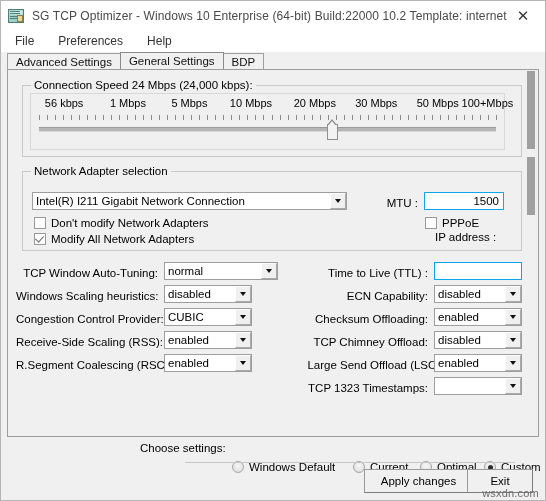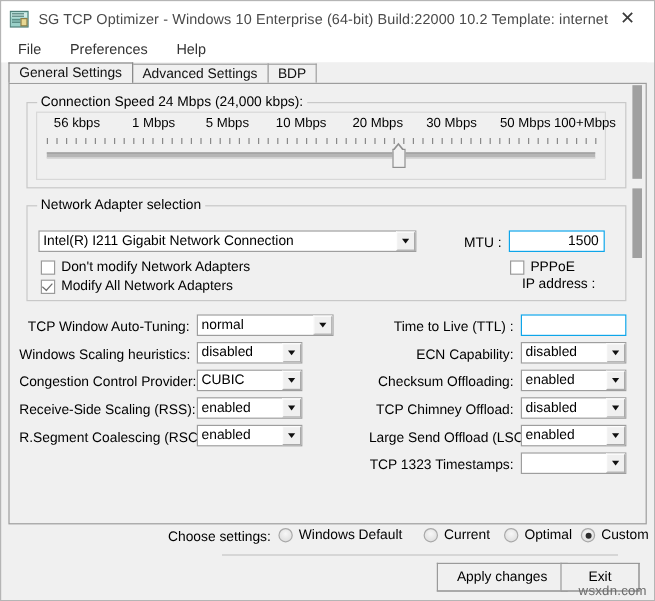--- a/index.html
+++ b/index.html
@@ -332,20 +332,21 @@
   .checkrow .ctext {
     font-size: 11.5px;
     line-height: 12px;
   }
 
   .radiorow {
     position: absolute;
     display: flex;
     align-items: flex-start;
     white-space: nowrap;
+    margin-top: 21px;
   }
   .radio {
     width: 12px;
     height: 12px;
     box-sizing: border-box;
     border-radius: 50%;
     border: 1px solid #a8a8a8;
     background: radial-gradient(circle at 50% 38%, #f7f7f7 0%, #e2e2e2 70%, #d2d2d2 100%);
     position: relative;
     flex: 0 0 auto;
@@ -449,22 +450,22 @@
     <div class="close-btn">✕</div>
   </div>
 
   <div class="menubar">
     <div class="menu-item">File</div>
     <div class="menu-item">Preferences</div>
     <div class="menu-item">Help</div>
   </div>
 
   <div class="tabstrip">
+    <div class="tab">Advanced Settings</div>
     <div class="tab active">General Settings</div>
-    <div class="tab">Advanced Settings</div>
     <div class="tab">BDP</div>
   </div>
 
   <div class="tabpage">
 
     <div class="group" id="speed-group">
       <div class="group-title">Connection Speed  24 Mbps (24,000 kbps):</div>
       <div class="speed-inner">
         <div class="speed-labels" id="speed-labels">
             <div class="speed-label" style="left: 7%;">56 kbps</div>

